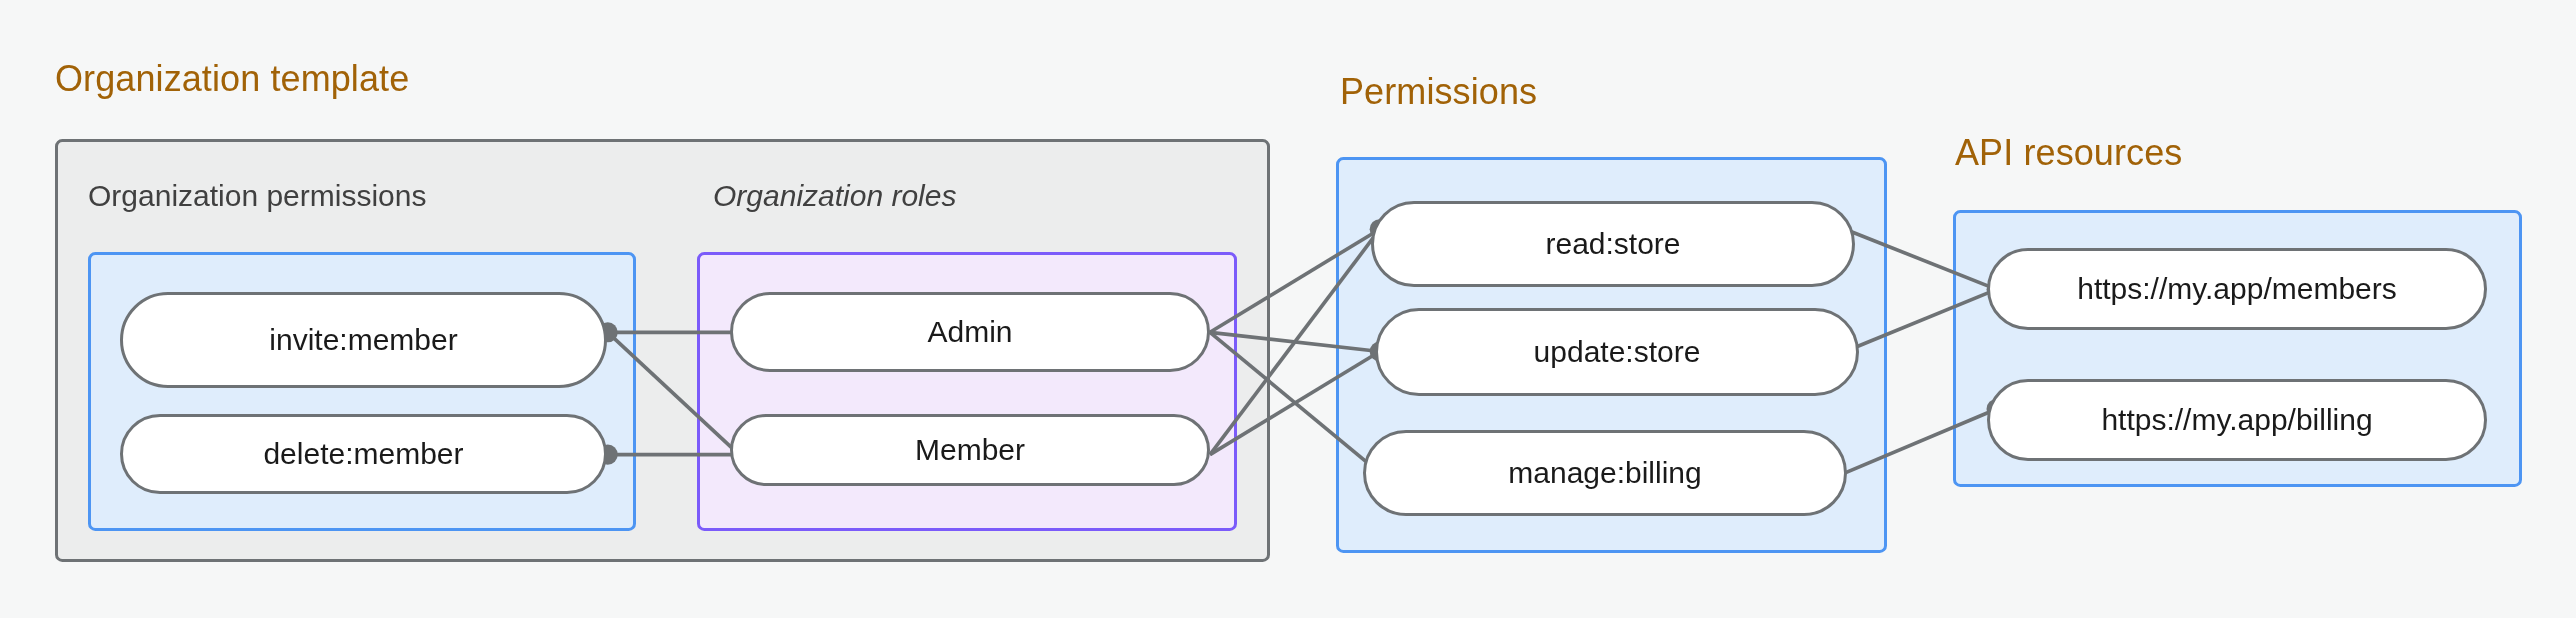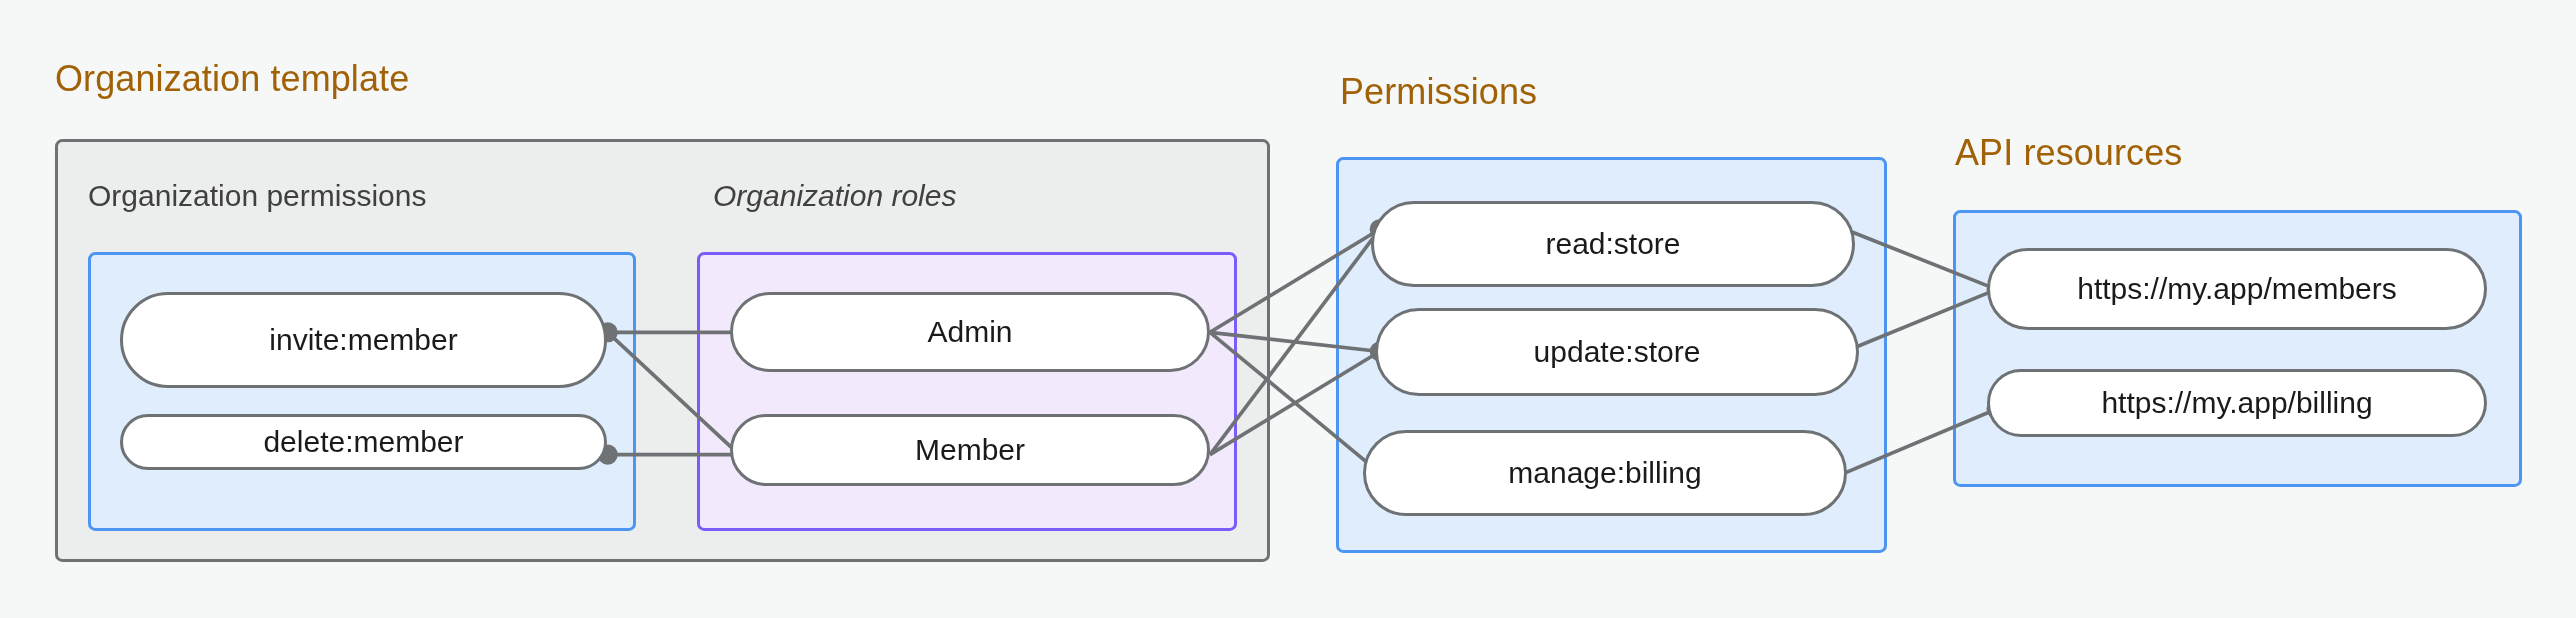--- a/index.html
+++ b/index.html
@@ -130,21 +130,21 @@
     <circle cx="1512" cy="251" r="11"></circle>
     <circle cx="1512" cy="385" r="11"></circle>
     <circle cx="1512" cy="518" r="11"></circle>
     <circle cx="2188" cy="317" r="11"></circle>
     <circle cx="2188" cy="448" r="11"></circle>
   </svg>
 
   <div class="pill" style="left:120px; top:292px; width:487px; height:96px;">
     <span>invite:member</span>
   </div>
-  <div class="pill" style="left:120px; top:414px; width:487px; height:56px;">
+  <div class="pill" style="left:120px; top:414px; width:487px; height:80px;">
     <span>delete:member</span>
   </div>
 
   <div class="pill" style="left:730px; top:292px; width:480px; height:80px;">
     <span>Admin</span>
   </div>
   <div class="pill" style="left:730px; top:414px; width:480px; height:72px;">
     <span>Member</span>
   </div>
 
@@ -154,18 +154,18 @@
   <div class="pill" style="left:1375px; top:308px; width:484px; height:88px;">
     <span>update:store</span>
   </div>
   <div class="pill" style="left:1363px; top:430px; width:484px; height:86px;">
     <span>manage:billing</span>
   </div>
 
   <div class="pill" style="left:1987px; top:248px; width:500px; height:82px;">
     <span>https://my.app/members</span>
   </div>
-  <div class="pill" style="left:1987px; top:369px; width:500px; height:68px;text-align:center;">
+  <div class="pill" style="left:1987px; top:379px; width:500px; height:82px;text-align:center;">
     <span>https://my.app/billing</span>
   </div>
 
 </div>
 
 
 </body></html>

